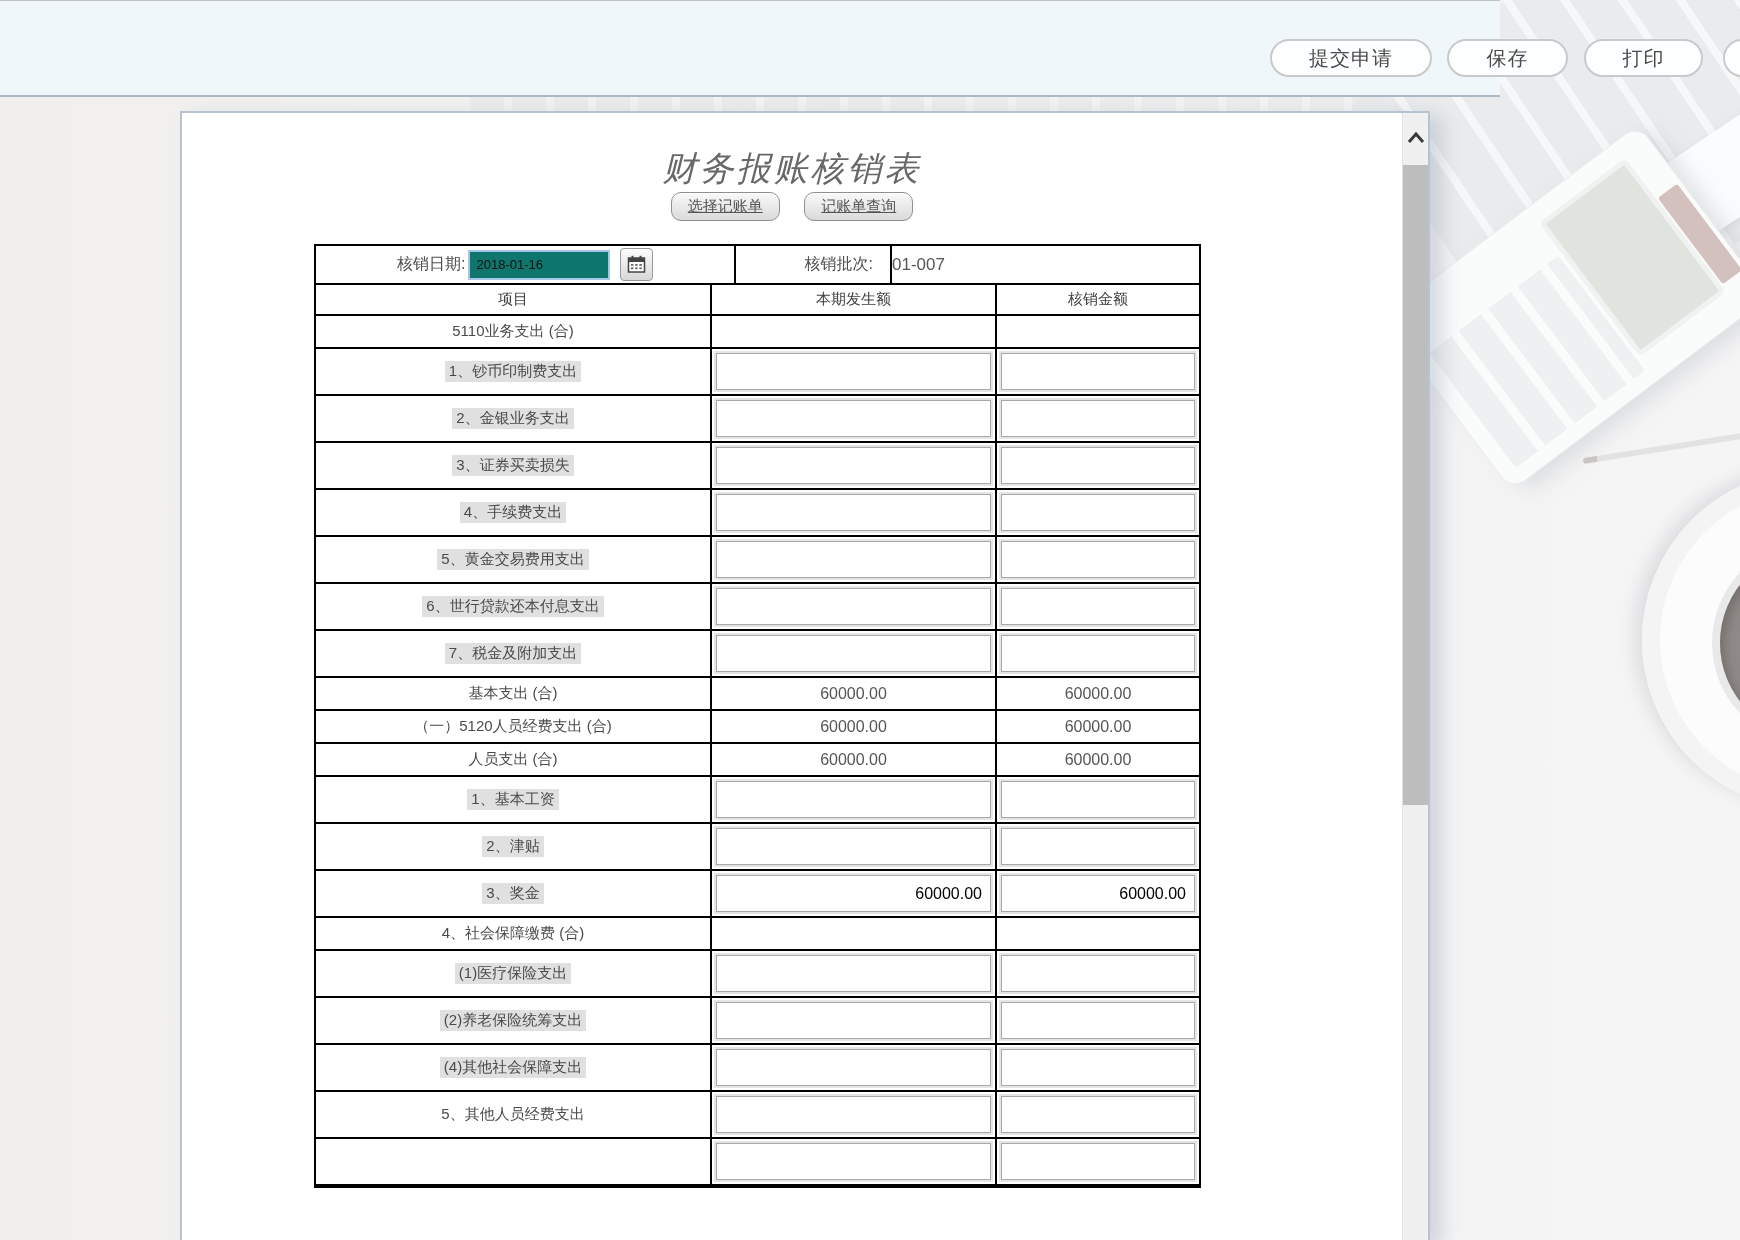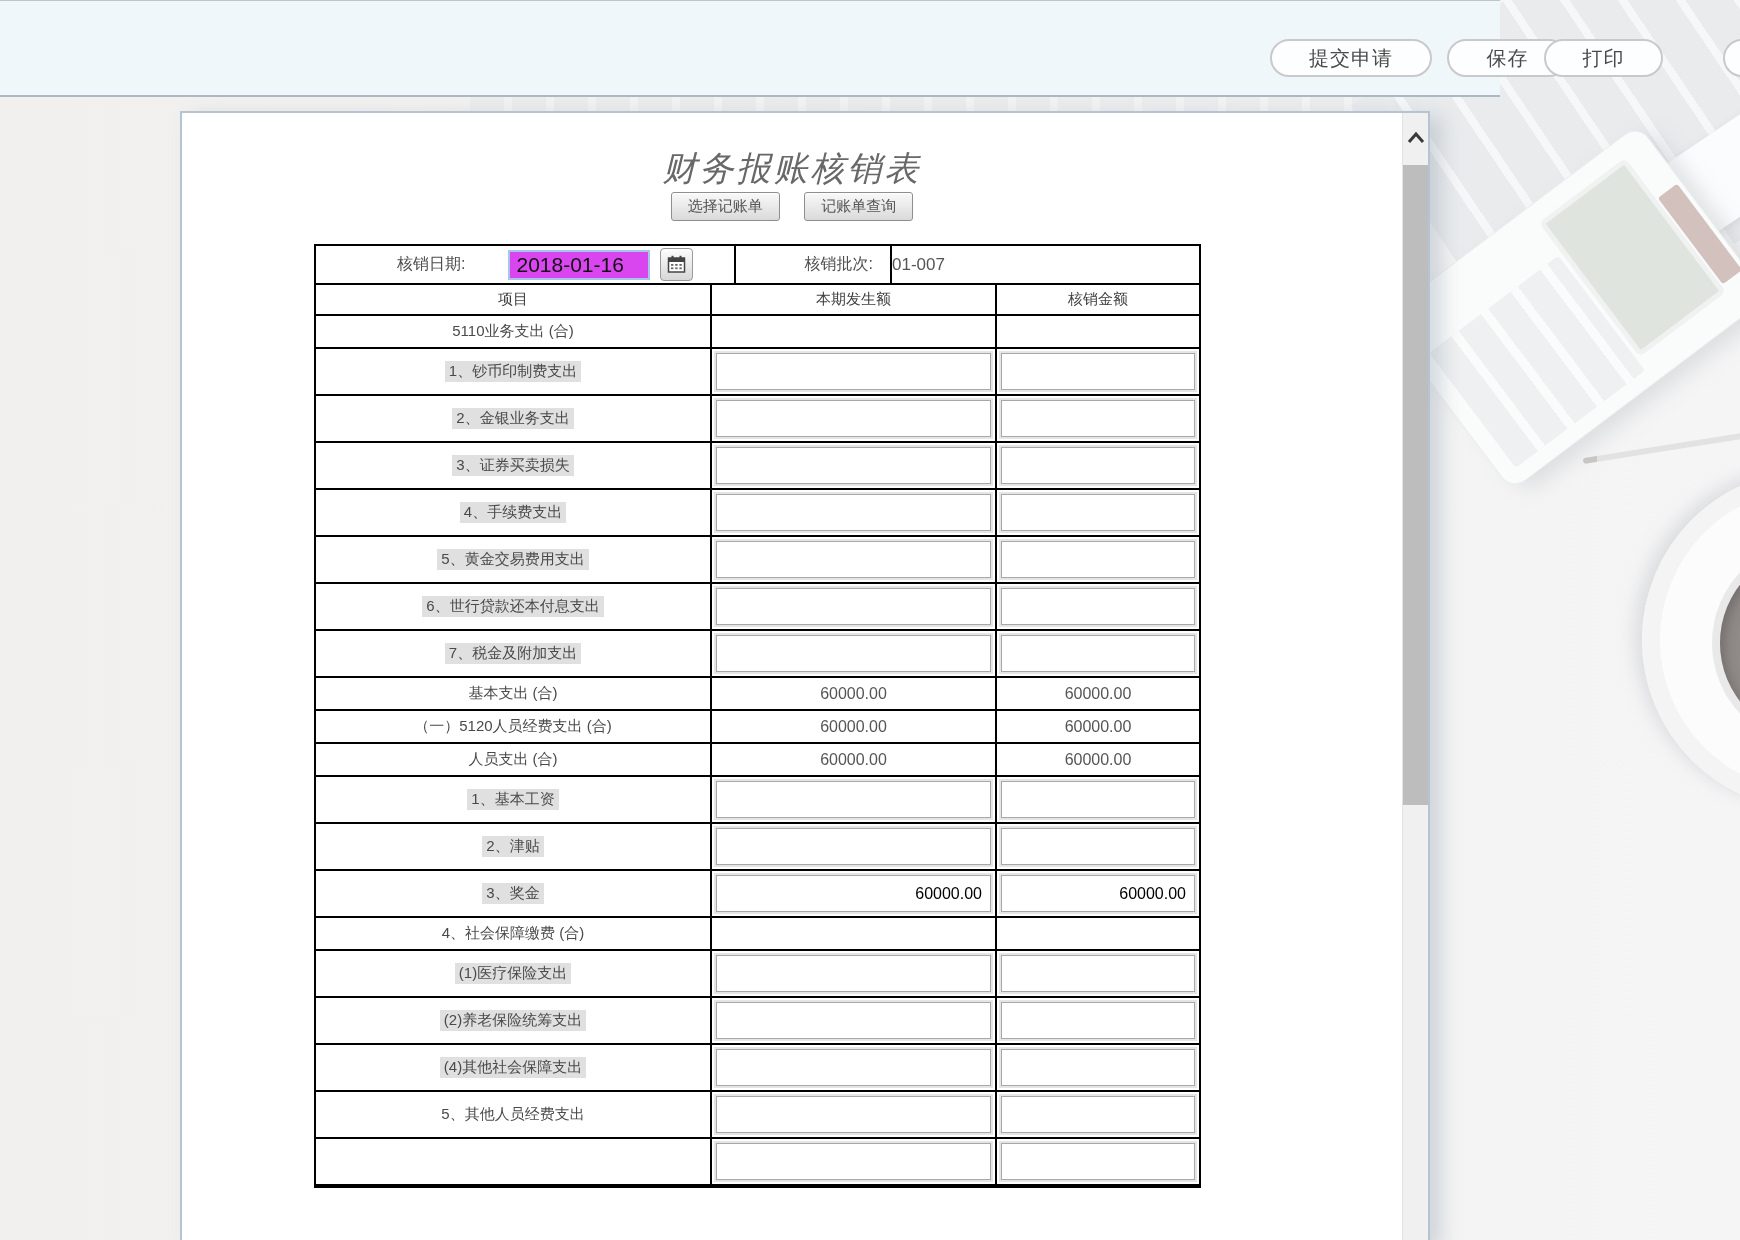--- a/index.html
+++ b/index.html
@@ -57,37 +57,37 @@
     background:#fff; border:2px solid #b7c3d3; z-index:20;
     box-shadow:12px 6px 18px rgba(135,148,162,.32); }
   .panel-content { position:absolute; left:0; top:0; width:1220px; height:100%;
     overflow:hidden; }
 
   .ftitle { position:absolute; left:0; top:33px; width:1220px; text-align:center;
     font-size:34px; color:#686868; letter-spacing:3px;font-style:italic; }
   .abtns { position:absolute; left:0; top:79px; width:1220px; text-align:center; }
   .a-btn { display:inline-block; margin:0 10px; height:29px; padding:4px 16px;
     background:linear-gradient(#f9f9f9,#dadada); border:1px solid #8f8f8f;
-    border-radius:3px; box-shadow:inset 0 1px 0 #fff; color:#555;
-    font-size:15px; cursor:pointer; }
+    border-radius:10px; box-shadow:inset 0 1px 0 #fff; color:#555;
+    font-size:15px; cursor:pointer;text-decoration:underline; }
 
   
   .ftable { position:absolute; left:132px; top:131px; width:887px;
     border:2px solid #000; background:#fff; font-size:15px; color:#4a4a4a; }
   .drow { display:flex; height:39px; border-bottom:2px solid #000; }
   .dcell1 { width:420px; border-right:2px solid #000; display:flex;
     align-items:center; padding-left:81px; }
   .dcell2 { width:156px; border-right:2px solid #000; display:flex;
     align-items:center; justify-content:flex-end; padding-right:14px; }
   .dcell3 { flex:1; display:flex; align-items:center; 
     font-size:17px; color:#555; }
   .dlabel { font-size:16px; color:#4d4d4d; margin-right:3px; }
-  .date-input { width:142px; height:30px; border:2px solid #a5c6e9; background:#d946ef;
-    font-size:21px; color:#111; padding:0 0 0 6px;
-    font-family:"Liberation Sans","DejaVu Sans",sans-serif;margin-left:40px; }
+  .date-input { width:142px; height:30px; border:2px solid #a5c6e9; background:#0f766e;
+    font-size:13px; color:#111; padding:0 0 0 6px;
+    font-family:"Liberation Sans","DejaVu Sans",sans-serif; }
   .cal-btn { margin-left:10px; width:33px; height:33px; border:1px solid #9a9a9a;
     border-radius:4px; background:linear-gradient(#fdfdfd,#d7d7d7);
     display:flex; align-items:center; justify-content:center; cursor:pointer; }
 
   .hrow { display:flex; height:31px; border-bottom:2px solid #000;
     color:#3f3f3f; }
   .trow { display:flex; border-bottom:2px solid #000; }
   .trow.plain { height:33px; }
   .trow.input { height:47px; }
   .c1 { width:396px; border-right:2px solid #000; display:flex;
@@ -123,21 +123,21 @@
     <div class="calc-keys"></div>
   </div>
   <div class="pen"></div>
   <div class="cup-outer"></div>
   <div class="cup-inner"></div>
 </div>
 
 <div class="topbar">
   <div class="tb-btn" style="left:1270px;width:162px;">提交申请</div>
   <div class="tb-btn" style="left:1447px;width:121px;">保存</div>
-  <div class="tb-btn" style="left:1544px;width:119px;">打印</div>
+  <div class="tb-btn" style="left:1584px;width:119px;">打印</div>
   <div class="tb-btn" style="left:1723px;width:90px;"></div>
 </div>
 
 <div class="panel">
   <div class="panel-content">
 
     <div class="ftitle">财务报账核销表</div>
 
     <div class="abtns">
       <button class="a-btn">选择记账单</button>

